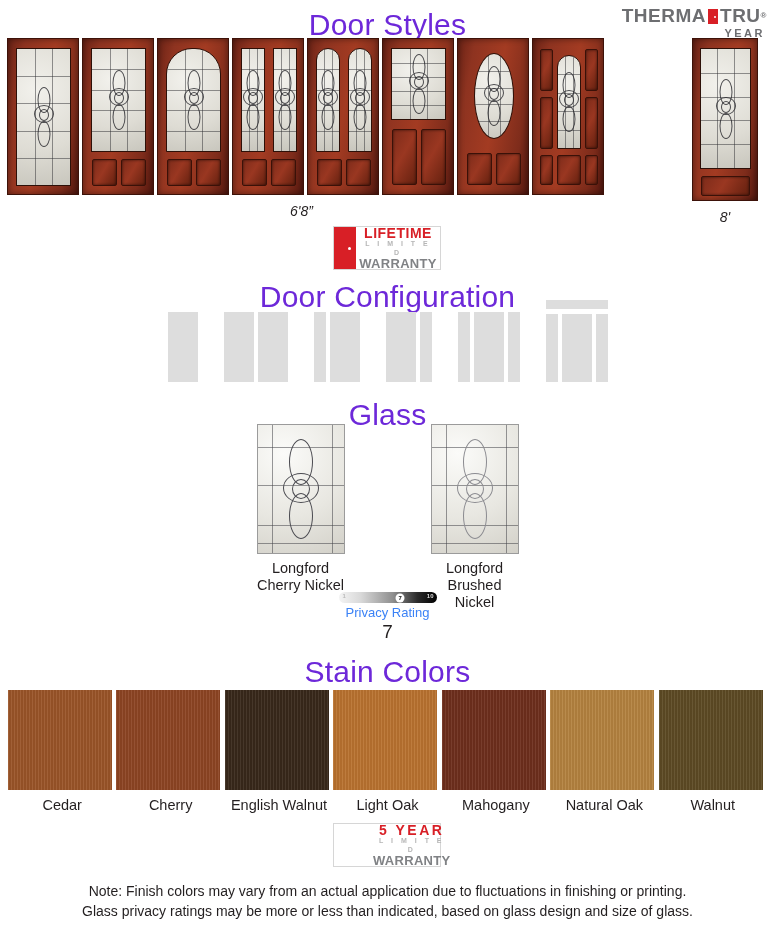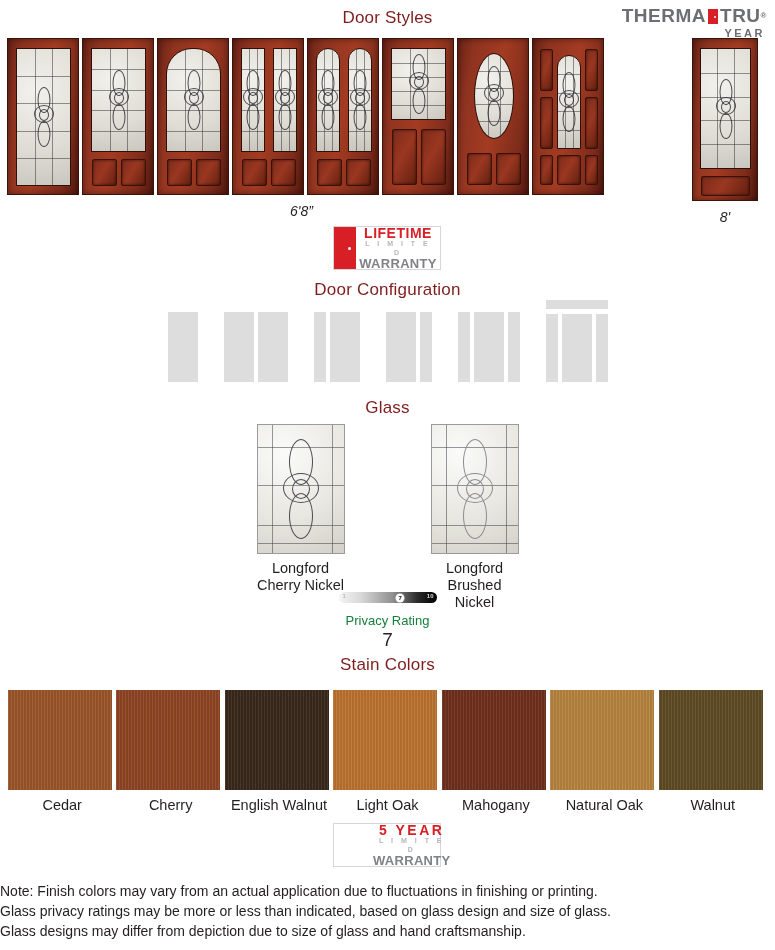--- a/index.html
+++ b/index.html
@@ -28,22 +28,22 @@
     background: #fff; right: 2px; top: 7px; border-radius: 50%;
   }
   .logo-sub {
     font-size: 11px; font-weight: bold; color: #6d6e71;
     letter-spacing: 2.5px; margin-top: 2px; margin-right: 2px;
   }
   .logo-tm { font-size: 8px; vertical-align: super; }
 
   
   .section-title {
-    text-align: center; font-size: 17px; font-weight: normal;
-    color: #7f1d1d; letter-spacing: 0.2px;
+    text-align: center; font-size: 30px; font-weight: normal;
+    color: #6d28d9; letter-spacing: 0.2px;
   }
 
   
   #door-styles-row {
     position: absolute; left: 7px; top: 38px;
     display: flex; gap: 3px;
   }
   #eight-foot-wrap { position: absolute; left: 692px; top: 38px; }
   .door {
     width: 72px; height: 157px;
@@ -178,21 +178,21 @@
   }
   .privacy-bar .pmin { left: 4px; }
   .privacy-bar .pmax { right: 3px; color: #dcdcdc; }
   .privacy-dot {
     position: absolute; top: 50%; left: 63%;
     transform: translate(-50%,-50%);
     width: 9px; height: 9px; border-radius: 50%;
     background: #fff; color: #111; font-size: 6px; font-weight: bold;
     display: flex; align-items: center; justify-content: center;
   }
-  .privacy-label { font-size: 13px; margin-top: 10px; color: #15803d; }
+  .privacy-label { font-size: 13px; margin-top: 2px; color: #3b82f6; }
   .privacy-value { font-size: 19px; margin-top: 1px; color: #231f20; }
 
   
   #stain-row {
     position: absolute; left: 8px; right: 8px; top: 690px;
     display: flex; justify-content: space-between;
   }
   .stain { width: 120px; }
   .stain-chip {
     width: 104px; height: 100px; position: relative; overflow: hidden;
@@ -203,21 +203,21 @@
       90deg, rgba(255,255,255,.07) 0px, rgba(255,255,255,.07) 1px,
       rgba(0,0,0,.05) 1px, rgba(0,0,0,.05) 3px);
   }
   .stain-name {
     text-align: center; font-size: 14.5px; margin-top: 7px; color: #231f20;
   }
 
   
   #footer-note {
     position: absolute; left: 0; right: 0; top: 882px;
-    font-size: 14px; line-height: 1.42; color: #231f20;
+    text-align: center; font-size: 14px; line-height: 1.42; color: #231f20;
   }
 </style>
 </head>
 <body>
 
 <div class="logo">
   <div class="logo-word">
     <span>THERMA</span>
     <span class="logo-door"></span>
     <span>TRU</span>
@@ -572,14 +572,13 @@
   <div class="wr">
     <div class="w-top spaced">5 YEAR</div>
     <div class="w-mid">L I M I T E D</div>
     <div class="w-bot">WARRANTY</div>
   </div>
 </div>
 
 <div id="footer-note">
   <div>Note: Finish colors may vary from an actual application due to fluctuations in finishing or printing.</div>
   <div>Glass privacy ratings may be more or less than indicated, based on glass design and size of glass.</div>
-  <div>Glass designs may differ from depiction due to size of glass and hand craftsmanship.</div>
 </div>
 
 </body></html>

